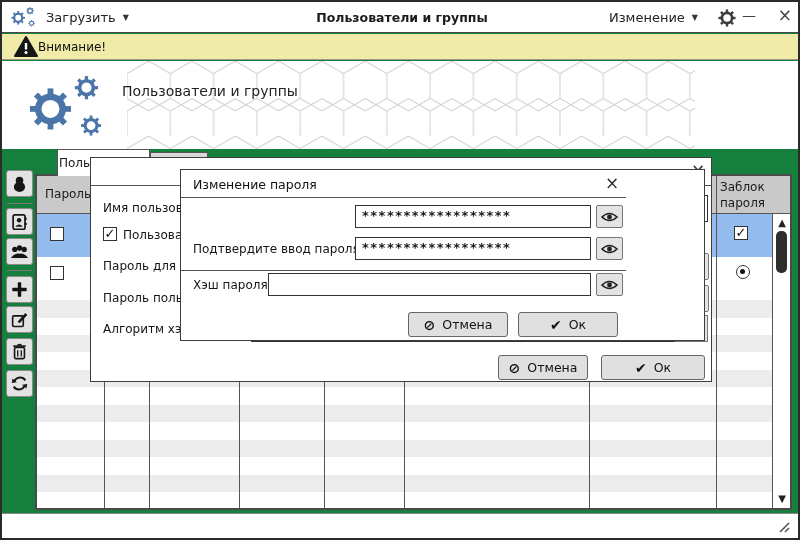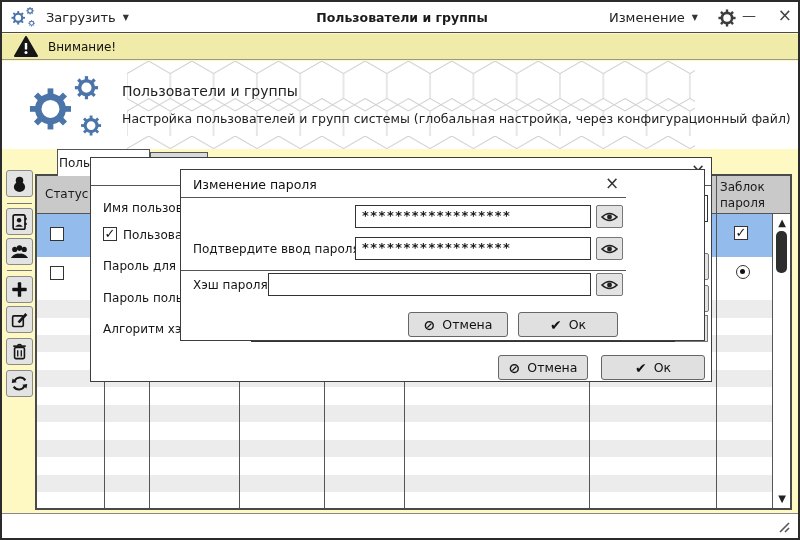--- a/index.html
+++ b/index.html
@@ -1,31 +1,31 @@
 <!DOCTYPE html>
 <html><head>
 <meta charset="utf-8">
 <style>
   html,body{margin:0;padding:0;background:#888;}
   *{box-sizing:border-box;}
   .window{
-    position:relative;width:800px;height:540px;background:#fef9c3;
+    position:relative;width:800px;height:540px;background:#15803d;
     border:2px solid #2b2b2b;overflow:hidden;
     font-family:"DejaVu Sans","Liberation Sans",sans-serif;color:#1a1a1a;
   }
   .abs{position:absolute;}
   
   .titlebar{left:0;top:0;width:796px;height:31px;background:#fff;border-bottom:1px solid #4a4a4a;}
   .menu-item{font-size:13px;color:#222;display:flex;align-items:center;gap:7px;height:31px;cursor:default;}
   .menu-arrow{font-size:8px;color:#333;}
   .tb-title{font-size:12.5px;font-weight:bold;text-align:center;line-height:31px;}
   .winbtn{font-size:14px;color:#444;line-height:14px;}
   
   .banner{left:0;top:32px;width:796px;height:26px;border-bottom:1px solid #9a9a8a;display:flex;align-items:center;}
-  .banner-text{font-size:12px;color:#111;margin-left:10px;}
+  .banner-text{font-size:12px;color:#111;}
   
   .hdr-title{font-size:14px;color:#222;}
   .hdr-sub{font-size:12.5px;color:#222;}
   
   .tab{font-size:12px;text-align:center;border:1px solid #555;}
   .tab-active{background:#fff;border-bottom:none;z-index:3;line-height:26px;}
   .tab-inactive{background:#d9d9d9;line-height:22px;}
   
   .table{left:33px;top:172px;width:757px;height:336px;border:2px solid #4a4a4a;background:#fff;}
   .thead{left:0;top:0;width:753px;height:38px;border-bottom:1px solid #555;font-size:12px;color:#1a1a1a;}
@@ -123,21 +123,20 @@
   </div>
 
   <div class="abs" style="left:0;top:59px;width:796px;height:88px;background:#fff">
     <svg class="abs" style="left:125px;top:0" width="568" height="88">
       <rect x="0" y="0" width="568" height="88" fill="url(#hex)"></rect>
     </svg>
     <svg class="abs" style="left:20px;top:11px" width="92" height="72" viewBox="0 0 92 78" stroke="#4b74a9">
       <use href="#gearset"></use>
     </svg>
     <div class="abs hdr-title" style="left:120px;top:22px">Пользователи и группы</div>
-    <div class="abs hdr-sub" style="left:120px;top:50px">Настройка пользователей и групп системы (глобальная настройка, через конфигурационный файл)</div>
   </div>
 
   <div class="abs tab tab-active" style="left:55px;top:147px;width:93px;height:27px">
     <span>Пользователи</span>
   </div>
   <div class="abs tab tab-inactive" style="left:148px;top:150px;width:58px;height:22px">
     <span>Группы</span>
   </div>
 
   <div class="abs sbtn" style="top:168px">
@@ -192,21 +191,21 @@
       <path d="M18.5 7 A8 8 0 0 0 4.5 8" fill="none" stroke="#161616" stroke-width="2.6"></path>
       <path d="M3.5 15 A8 8 0 0 0 17.5 14" fill="none" stroke="#161616" stroke-width="2.6"></path>
       <path d="M2 4.5 L7.5 9.5 L1 10.5 Z" fill="#161616"></path>
       <path d="M20 17.5 L14.5 12.5 L21 11.5 Z" fill="#161616"></path>
     </svg>
   </div>
 
   <div class="abs table">
 
     <div class="abs thead" style="background:#c9c9c9">
-      <span class="abs" style="left:8px;top:0;line-height:37px">Статус</span>
+      <span class="abs" style="left:8px;top:0;line-height:37px">Пароль</span>
       <span class="abs" style="left:683px;top:3px;width:50px;line-height:16px">Заблок пароля</span>
     </div>
 
     <div class="abs" style="left:0;top:38px;width:735px;height:43px;background:#93bbec"></div>
 
     <div class="abs" style="left:0;top:81px;width:735px;height:43px;background:#fff"></div>
 
     <div class="abs stripes"></div>
 
     <div class="abs col-line" style="left:67px"></div>

